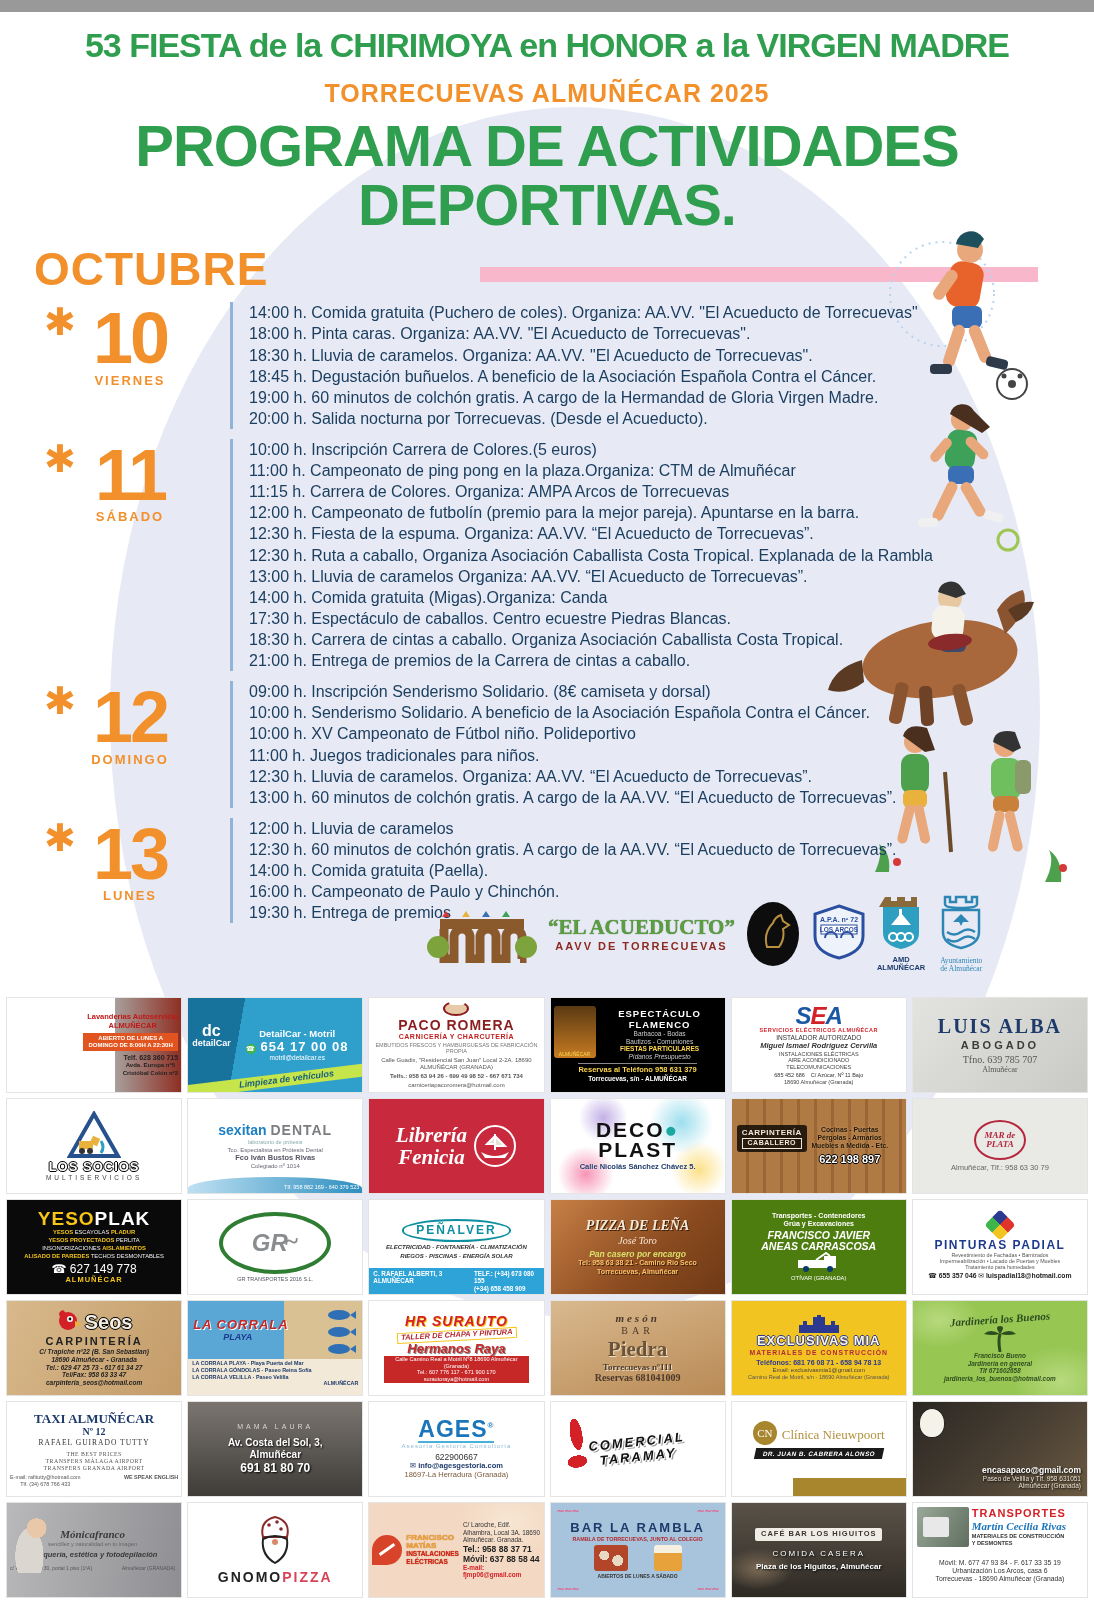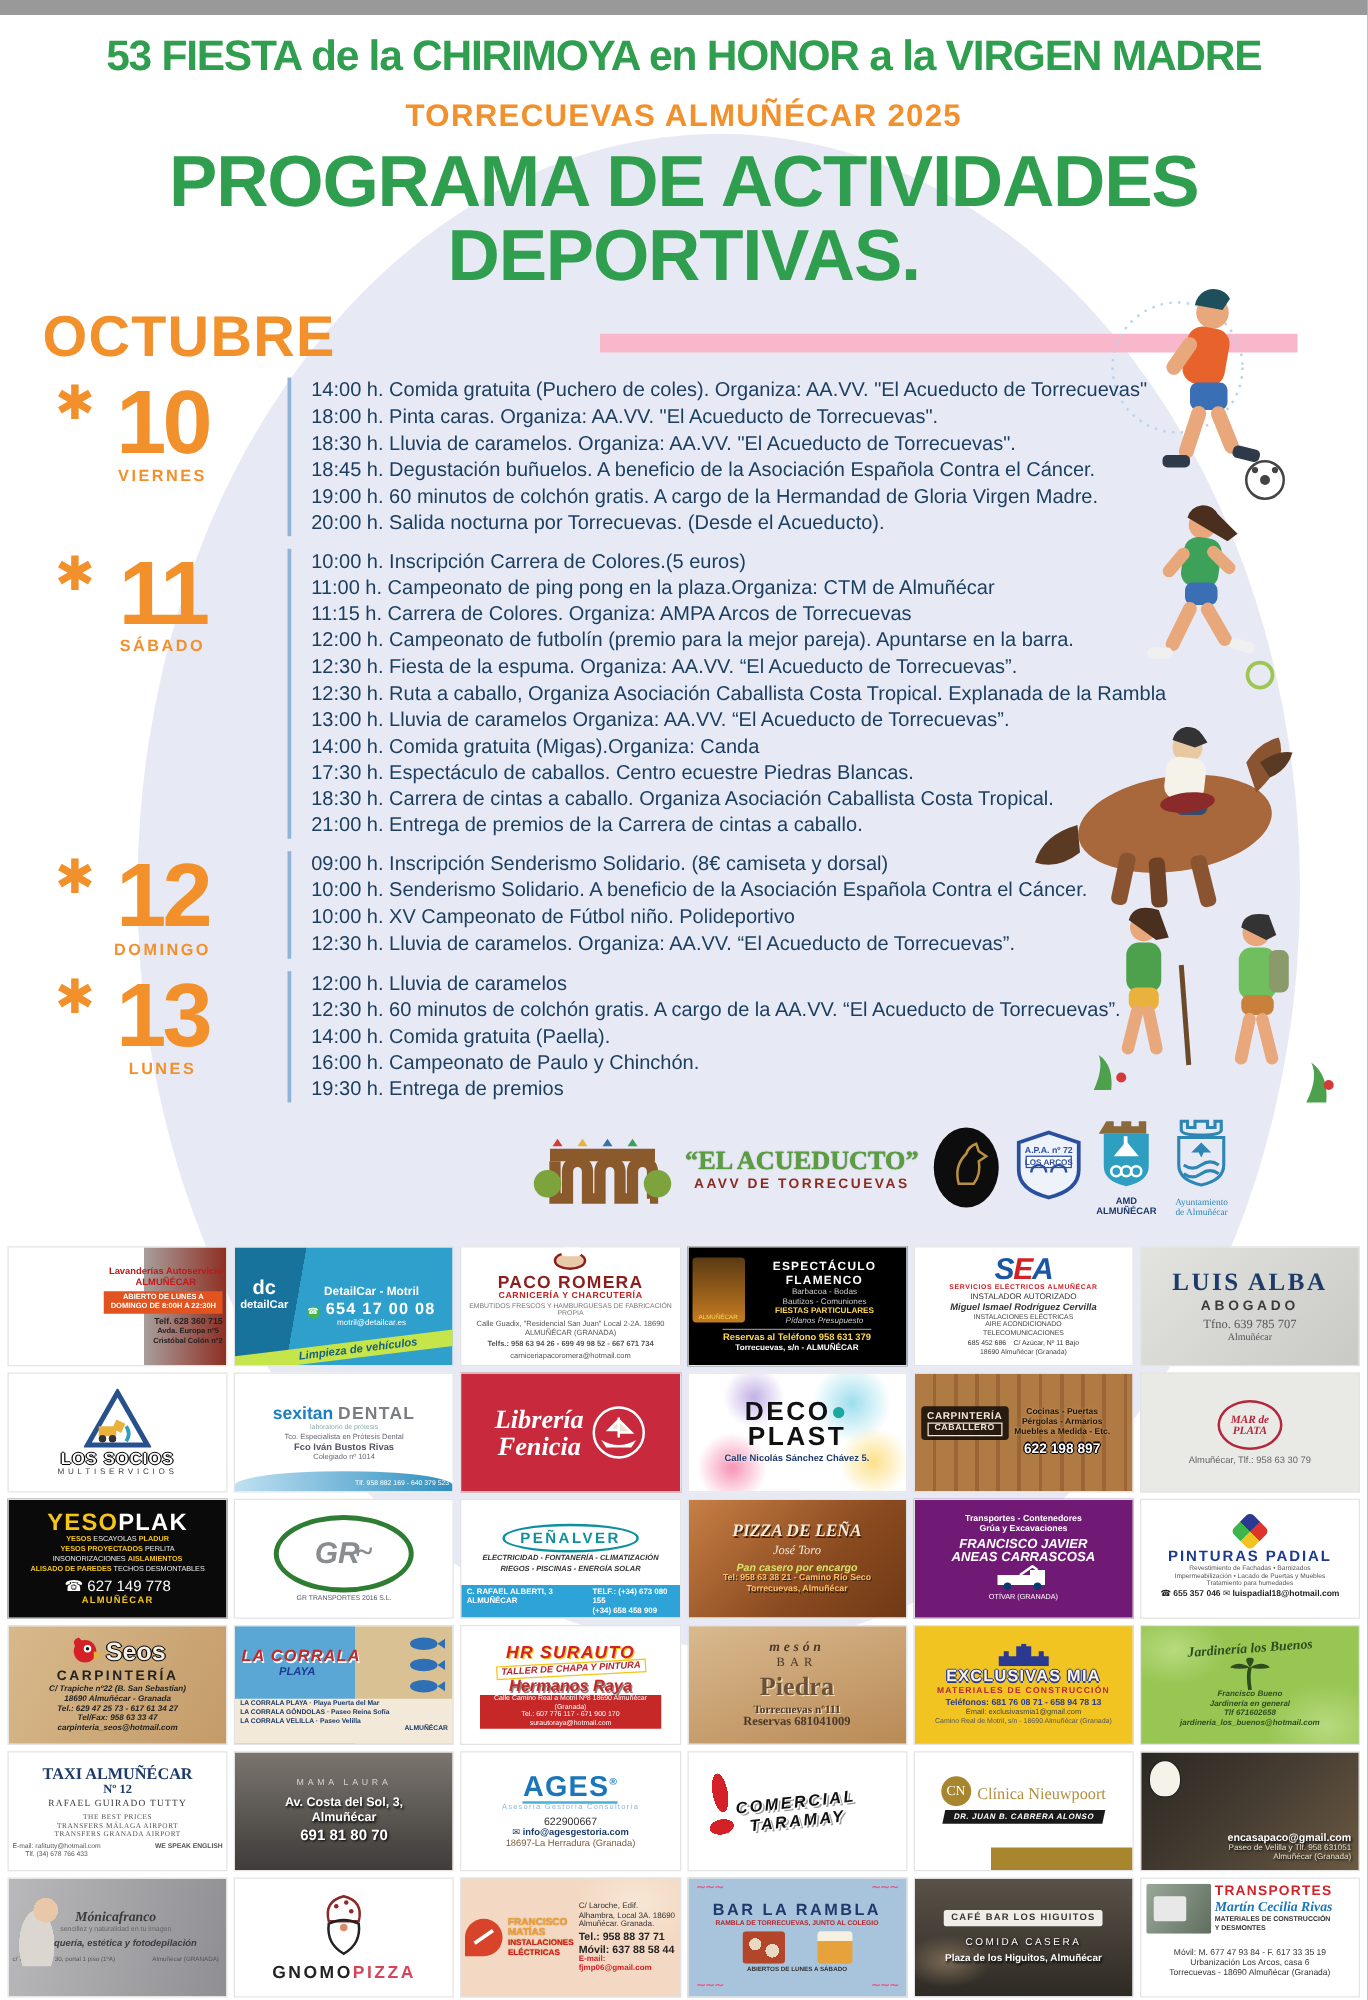--- a/index.html
+++ b/index.html
@@ -119,21 +119,21 @@
 .gr-sq{font-family:"Liberation Serif","DejaVu Serif",serif;font-size:26px;transform:rotate(-10deg);margin-left:-4px}
 .gr-n{font-size:5.5px;color:#556;margin-top:2px}
 .pen-oval{border:2px solid #0e8fa0;border-radius:50%;padding:2px 12px;color:#0e8fa0;font-size:12px;font-weight:bold;letter-spacing:2px}
 .pen-l{font-size:6px;font-style:italic;color:#333;margin-top:2px;font-weight:bold}
 .pen-bar{position:absolute;left:0;bottom:0;width:100%;background:#2ea3d8;color:#fff;font-size:6.3px;display:flex;justify-content:space-between;padding:2px 4px;text-align:left;font-weight:bold}
 .c-horno{background:linear-gradient(135deg,#c77f45,#8a4a1f 60%,#6e3a16);color:#f5e9d8}
 .hor-t{font-family:"Liberation Serif","DejaVu Serif",serif;font-size:14px;font-style:italic;font-weight:bold;text-shadow:1px 1px 0 #3a220c}
 .hor-o{font-family:"Liberation Serif","DejaVu Serif",serif;font-size:10px;font-style:italic}
 .hor-tag{font-size:8.5px;font-weight:bold;font-style:italic;color:#d9e06a;margin-top:3px}
 .hor-a{font-size:7px;font-weight:bold;color:#ffc069;text-shadow:1px 1px 0 #3a220c}
-.c-aneas{background:#701a75;color:#fff}
+.c-aneas{background:#4d7c0f;color:#fff}
 .an-l{font-size:7px;font-weight:bold}
 .an-n{font-size:10.5px;font-weight:bold;font-style:italic;line-height:1.05;margin-top:2px}
 .an-c{font-size:5.8px;margin-top:3px}
 .padial-logo{width:22px;height:22px;transform:rotate(45deg);background:conic-gradient(#e0332c 0 25%,#f2c422 25% 50%,#3db54a 50% 75%,#2b3990 75%);border-radius:4px;margin-bottom:2px}
 .padial-n{font-size:12px;font-weight:bold;color:#1d3a8f;letter-spacing:1.5px}
 .padial-l{font-size:5.3px;color:#555}
 .padial-c{font-size:6.8px;font-weight:bold;color:#222;margin-top:2px}
 
 .c-seos{background:linear-gradient(120deg,#d8b98c,#c39b68);color:#222}
 .seos-head{display:flex;align-items:center;gap:3px}
@@ -353,21 +353,23 @@
       <div class="day">
         <div class="day-left">
           <span class="star">✱</span>
           <div class="day-num">12</div>
           <div class="day-name">DOMINGO</div>
         </div>
         <ul class="events">
           <li>09:00 h. Inscripción Senderismo Solidario. (8€ camiseta y dorsal)</li>
           <li>10:00 h. Senderismo Solidario. A beneficio de la Asociación Española Contra el Cáncer.</li>
           <li>10:00 h. XV Campeonato de Fútbol niño. Polideportivo</li>
+          <li>11:00 h. Juegos tradicionales para niños.</li>
           <li>12:30 h. Lluvia de caramelos. Organiza: AA.VV. “El Acueducto de Torrecuevas”.</li>
+          <li>13:00 h. 60 minutos de colchón gratis. A cargo de la AA.VV. “El Acueducto de Torrecuevas”.</li>
         </ul>
       </div>
       <div class="day">
         <div class="day-left">
           <span class="star">✱</span>
           <div class="day-num">13</div>
           <div class="day-name">LUNES</div>
         </div>
         <ul class="events">
           <li>12:00 h. Lluvia de caramelos</li>

